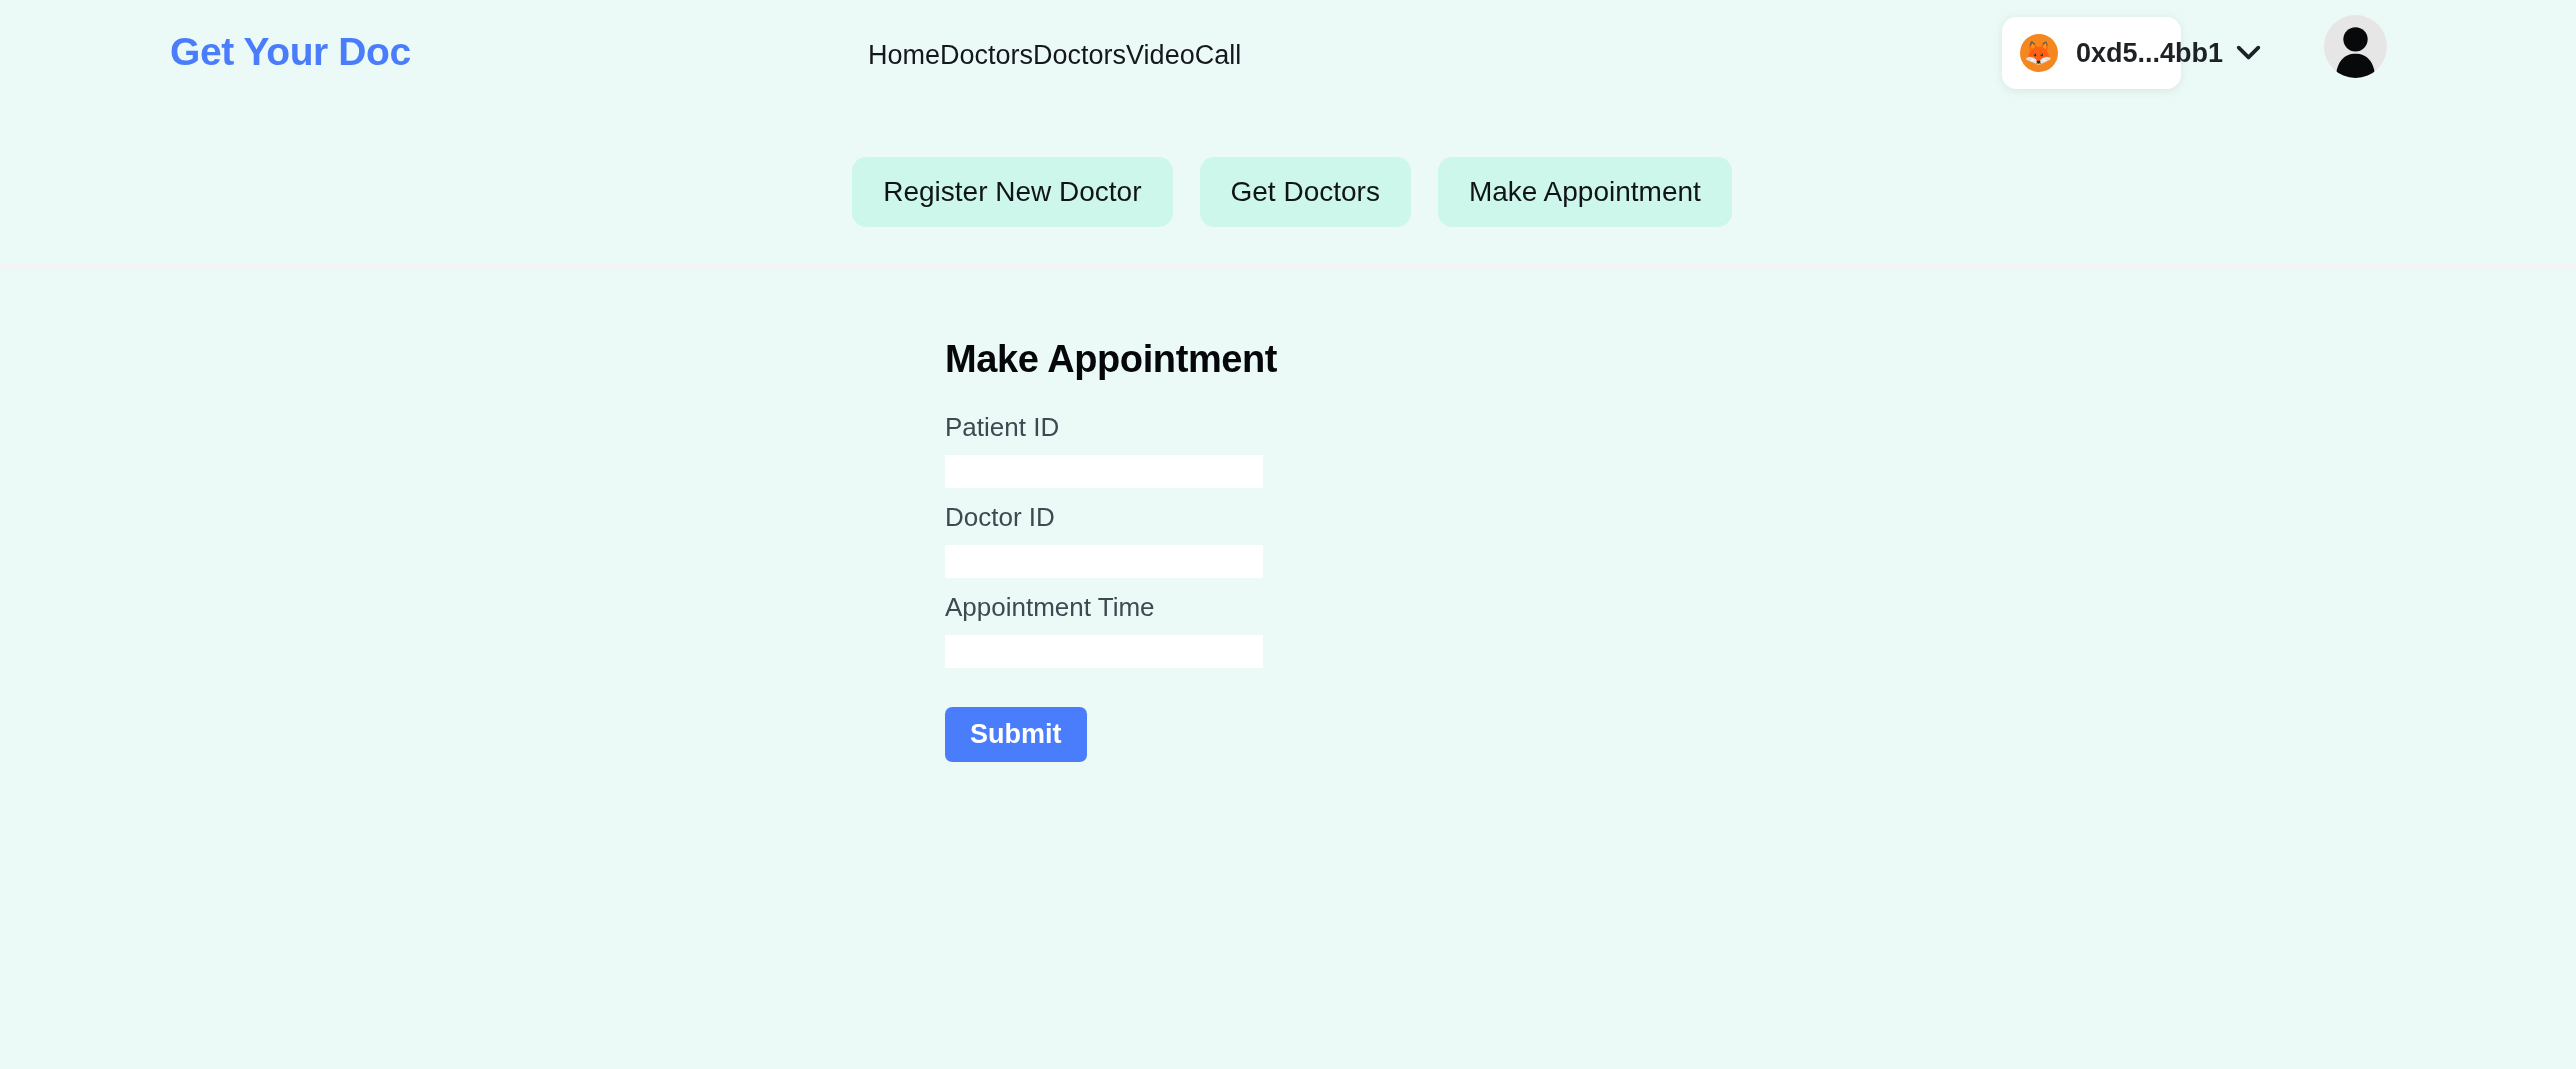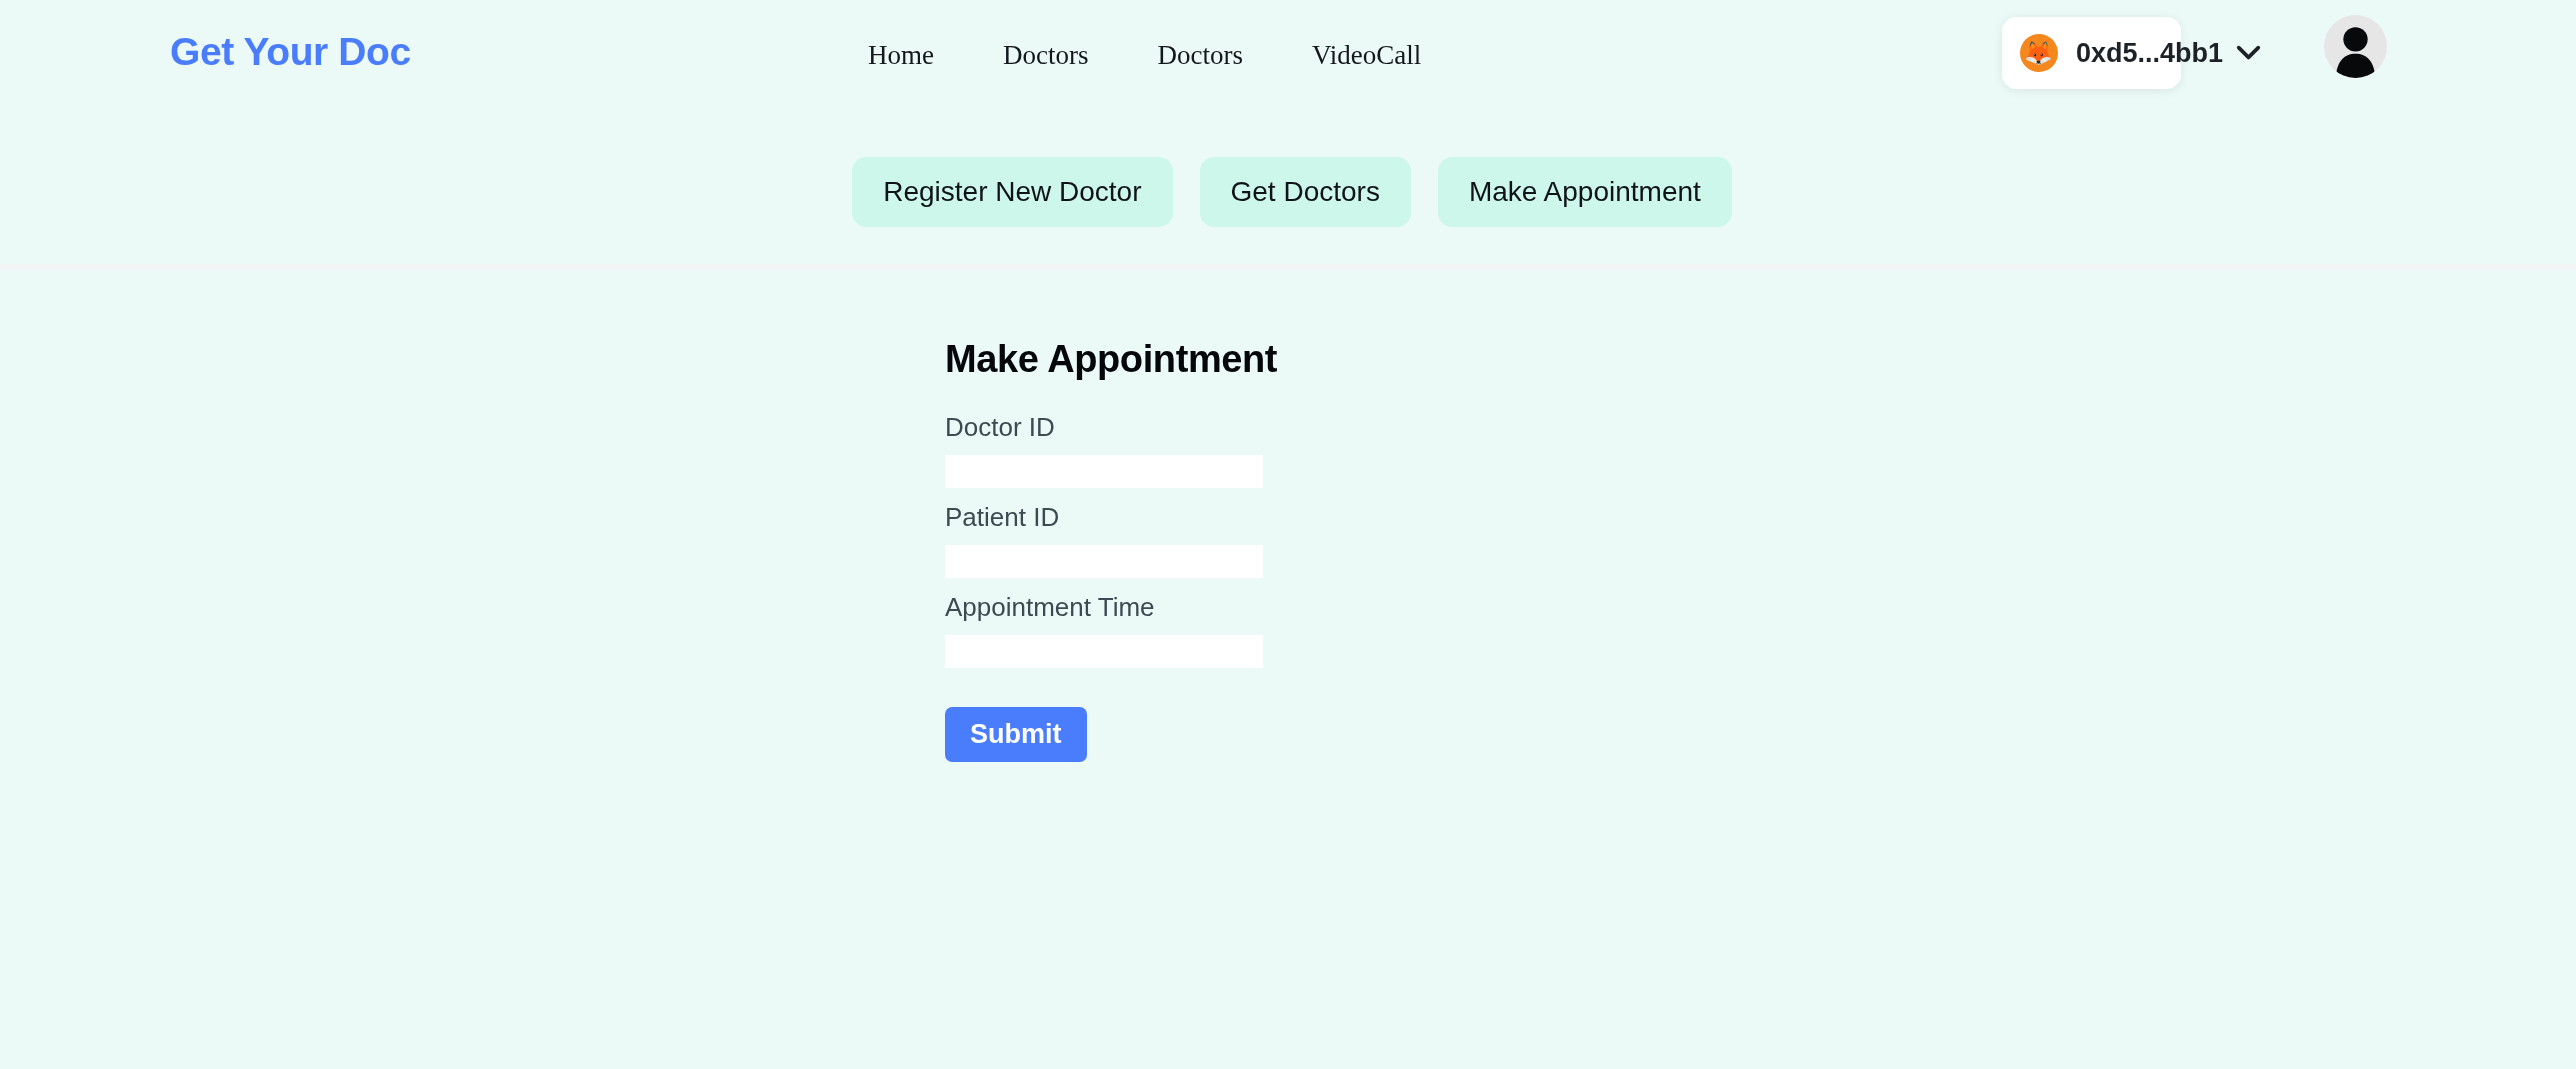--- a/index.html
+++ b/index.html
@@ -35,22 +35,20 @@
     color: #4a7dfc;
     letter-spacing: -0.4px;
     line-height: 1;
     white-space: nowrap;
   }
   .main-nav {
     position: absolute;
     left: 868px;
     top: 42px;
     display: flex;
-    gap: 69px;
-    font-family: Liberation Serif, serif;
   }
   .nav-link {
     font-size: 27px;
     color: #14181c;
     font-weight: 400;
     text-decoration: none;
     white-space: nowrap;
     line-height: 1;
     cursor: pointer;
   }
@@ -246,26 +244,26 @@
   <button class="tab-pill">Make Appointment</button>
 </div>
 
 <div class="divider"></div>
 
 <div class="form-area">
 
   <h1 class="form-title">Make Appointment</h1>
 
   <div class="field">
+    <label class="field-label">Patient ID</label>
+    <input class="field-input" type="text" placeholder="" style="">
+  </div>
+
+  <div class="field">
     <label class="field-label">Doctor ID</label>
-    <input class="field-input" type="text" placeholder="" style="">
-  </div>
-
-  <div class="field">
-    <label class="field-label">Patient ID</label>
     <input class="field-input" type="text" placeholder="" style="">
   </div>
 
   <div class="field">
     <label class="field-label">Appointment Time</label>
     <input class="field-input" type="text" placeholder="" style="">
   </div>
 
   <button class="submit-btn">Submit</button>
 

